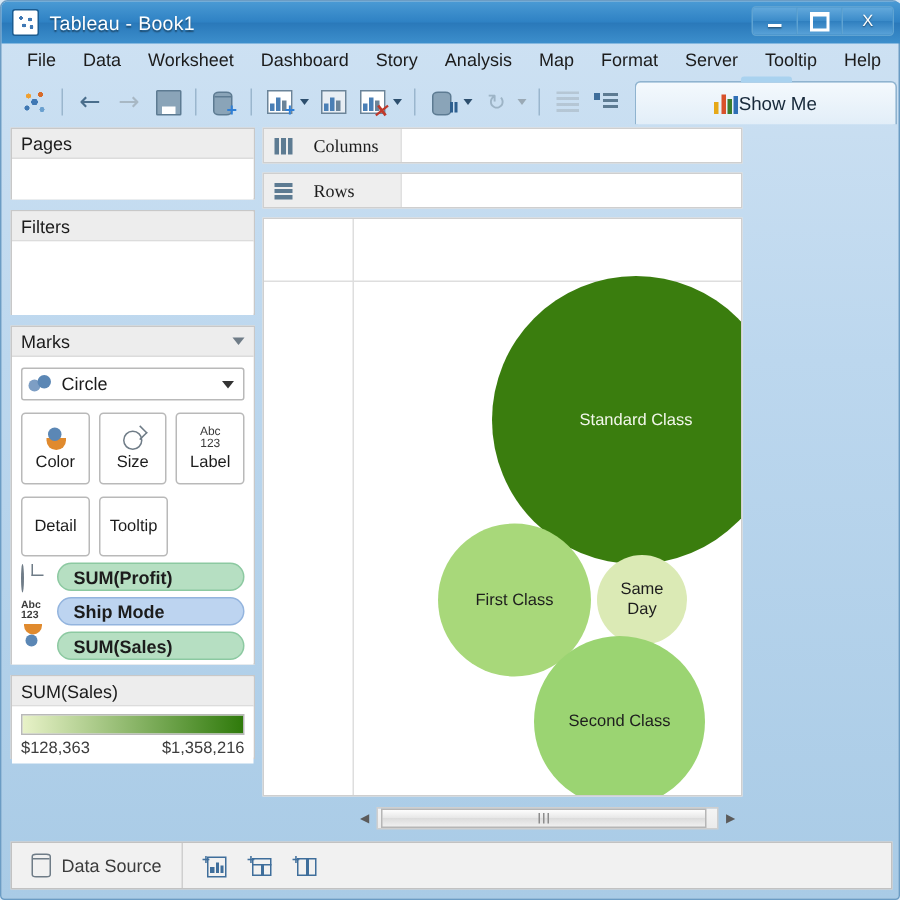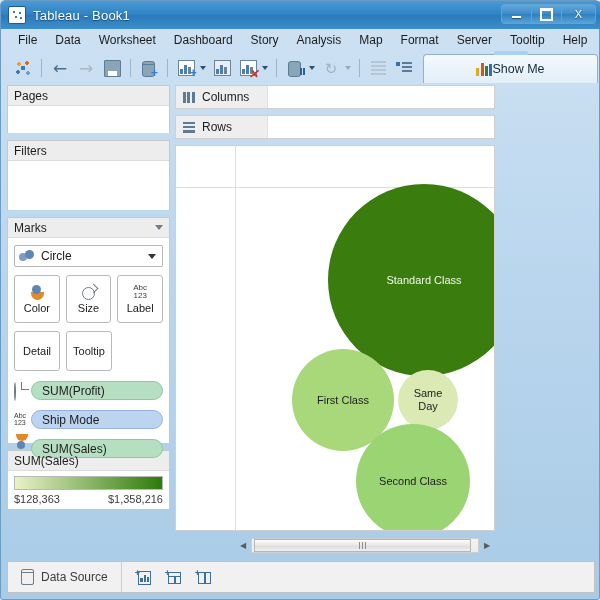--- a/index.html
+++ b/index.html
@@ -191,21 +191,21 @@
   .ic-color:after{content:"";position:absolute;left:4px;top:1px;width:9px;height:9px;
     border-radius:50%;background:#5b87b5;}
   .ic-size{width:16px;height:15px;position:relative;}
   .ic-size:before{content:"";position:absolute;left:1px;top:2px;width:11px;height:11px;
     border:1.4px solid #6f7c87;border-radius:50%;}
   .ic-size:after{content:"";position:absolute;left:9px;top:0px;width:6px;height:6px;
     border-top:1.4px solid #6f7c87;border-right:1.4px solid #6f7c87;transform:rotate(45deg);}
   .ic-abc{font-size:8px;line-height:8px;color:#3b3b3b;text-align:center;
     font-family:"Liberation Sans",sans-serif;}
 
-  .pill-row{display:flex;align-items:center;gap:0;margin-top:10px;}
+  .pill-row{display:flex;align-items:center;gap:7px;margin-top:4px;font-weight:bold;}
   .pill-ic{width:17px;height:15px;flex:none;position:relative;}
   .ic-pie{width:14px;height:14px;border:1.4px solid #6f7c87;border-radius:50%;position:relative;}
   .ic-pie:after{content:"";position:absolute;left:6px;top:-1px;width:7px;height:7px;
     border-left:1.4px solid #6f7c87;border-bottom:1.4px solid #6f7c87;}
   .ic-abc-sm{font-size:7px;line-height:7px;color:#3b3b3b;}
   .ic-colorsm{width:16px;height:14px;position:relative;}
   .ic-colorsm:before{content:"";position:absolute;left:2px;bottom:0;width:12px;height:7px;
     background:#e08a2e;border-radius:0 0 6px 6px;}
   .ic-colorsm:after{content:"";position:absolute;left:3px;top:0px;width:8px;height:8px;
     border-radius:50%;background:#5b87b5;}
@@ -222,22 +222,22 @@
   #legend-vals{display:flex;justify-content:space-between;margin-top:3px;
     font-size:11px;color:#3c3c3c;}
 
   
   .shelf{
     height:24px;background:#fcfcfc;border:1px solid #cfcfcf;margin-bottom:6px;
     display:flex;align-items:center;box-sizing:border-box;
   }
   .shelf-label{
     width:92px;height:100%;background:#eeeeee;border-right:1px solid #e0e0e0;
-    display:flex;align-items:center;gap:7px;padding-left:7px;box-sizing:border-box;
-    font-size:12px;color:#1c1c1c;flex:none;
+    display:flex;align-items:center;gap:14px;padding-left:7px;box-sizing:border-box;
+    font-size:12px;color:#1c1c1c;flex:none;font-family:Liberation Serif, serif;
   }
   .ic-cols{width:12px;height:11px;
     background:linear-gradient(90deg,#5d7b92 0 3px,transparent 3px 4.5px,#5d7b92 4.5px 7.5px,transparent 7.5px 9px,#5d7b92 9px 12px);}
   .ic-rows{width:12px;height:11px;
     background:linear-gradient(180deg,#5d7b92 0 2.5px,transparent 2.5px 4px,#5d7b92 4px 6.5px,transparent 6.5px 8px,#5d7b92 8px 11px);}
   .shelf-drop{flex:1;height:100%;background:#fff;}
 
   
   #canvas{
     position:absolute;left:0;top:60px;right:0;bottom:24px;

